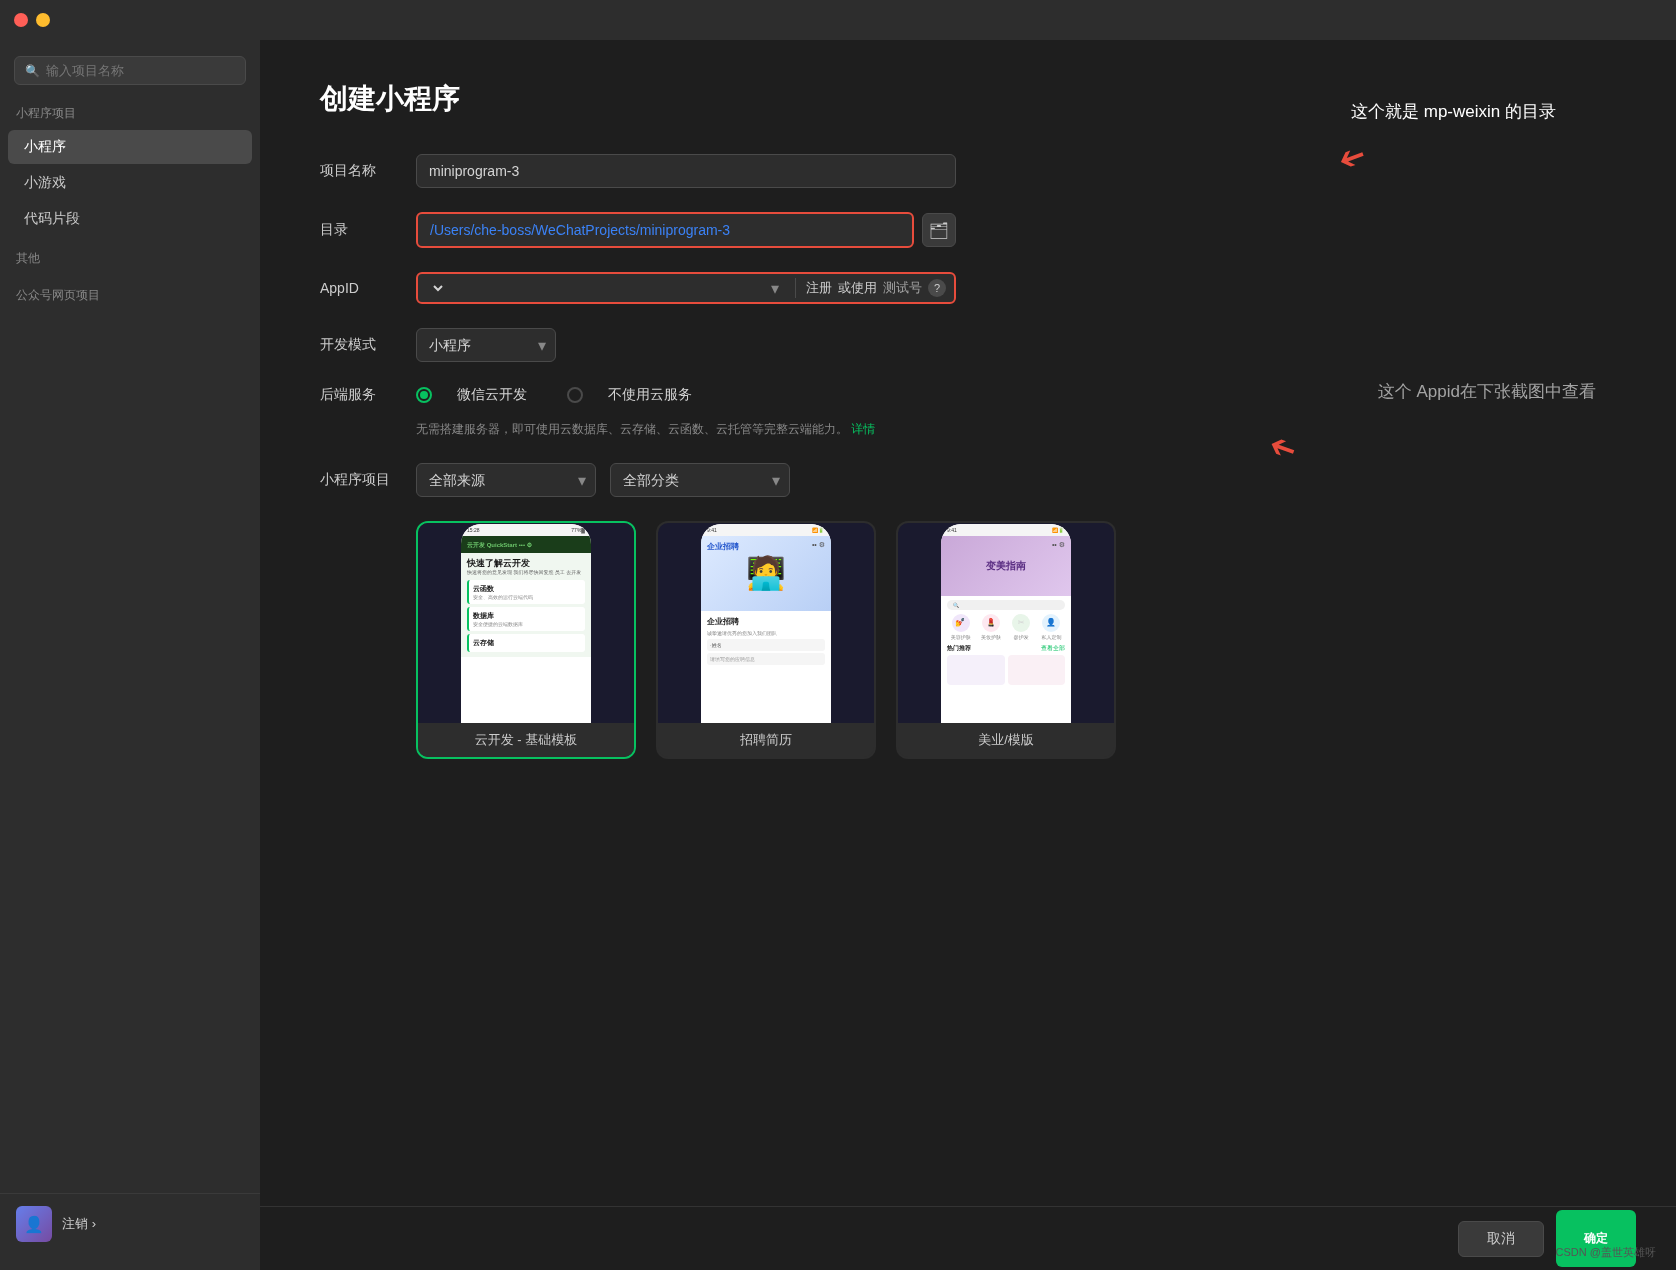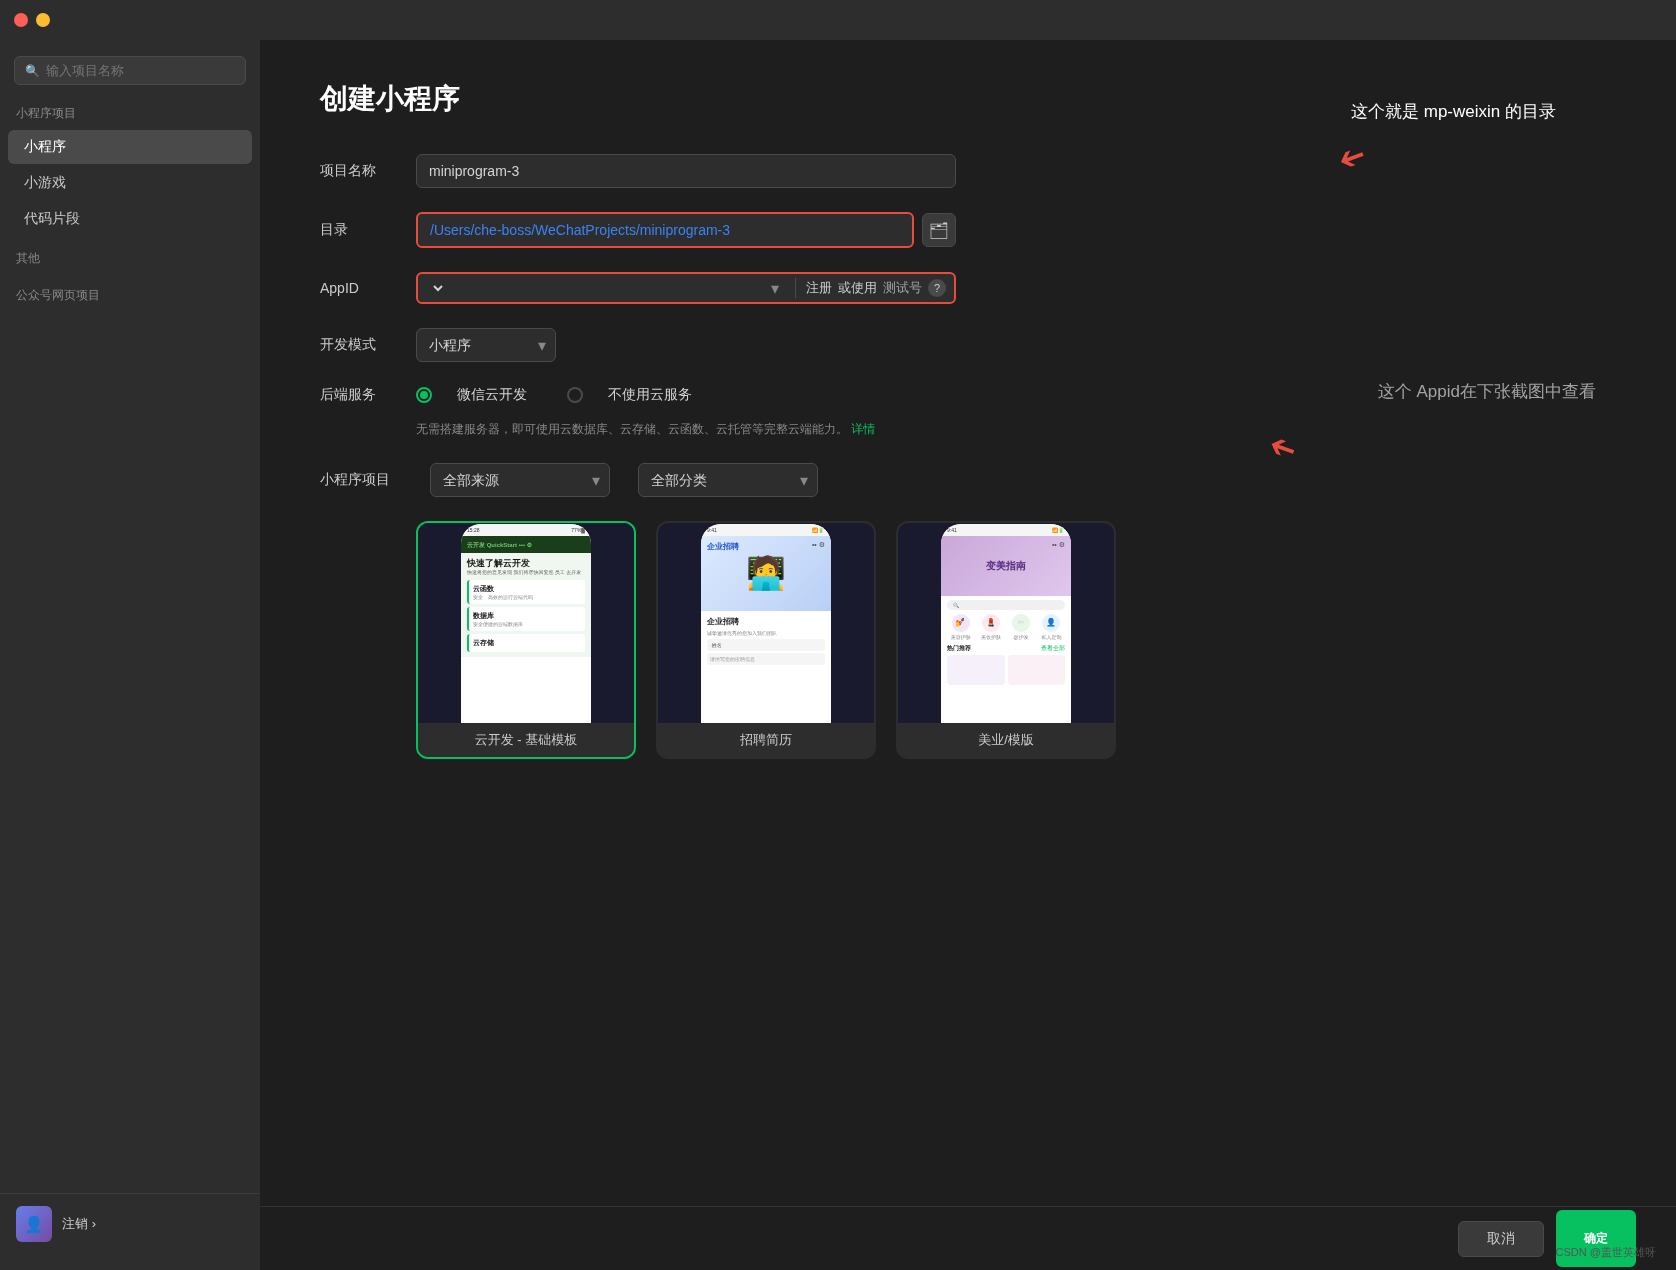--- a/index.html
+++ b/index.html
@@ -318,21 +318,20 @@
       cursor: pointer;
     }
 
     .template-section {
       display: flex;
       align-items: center;
       gap: 14px;
     }
     .template-select-wrap {
       position: relative;
-      margin-left: 14px;
     }
     .template-select-wrap::after {
       content: "▾";
       position: absolute;
       right: 10px;
       top: 50%;
       transform: translateY(-50%);
       color: #888;
       pointer-events: none;
     }

